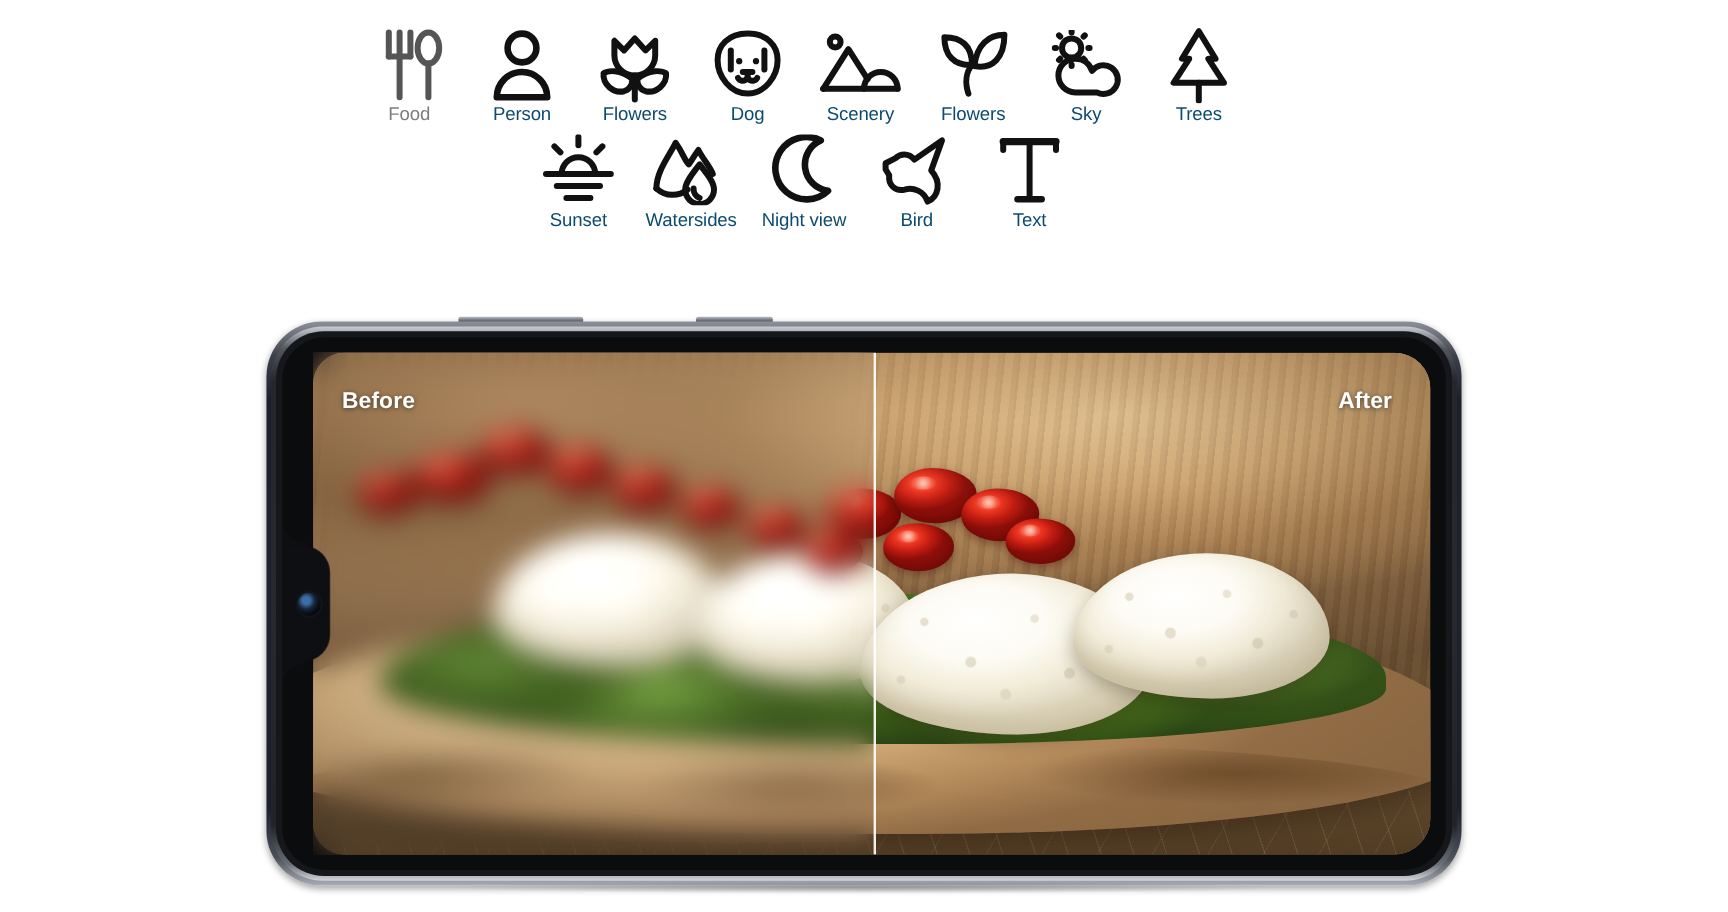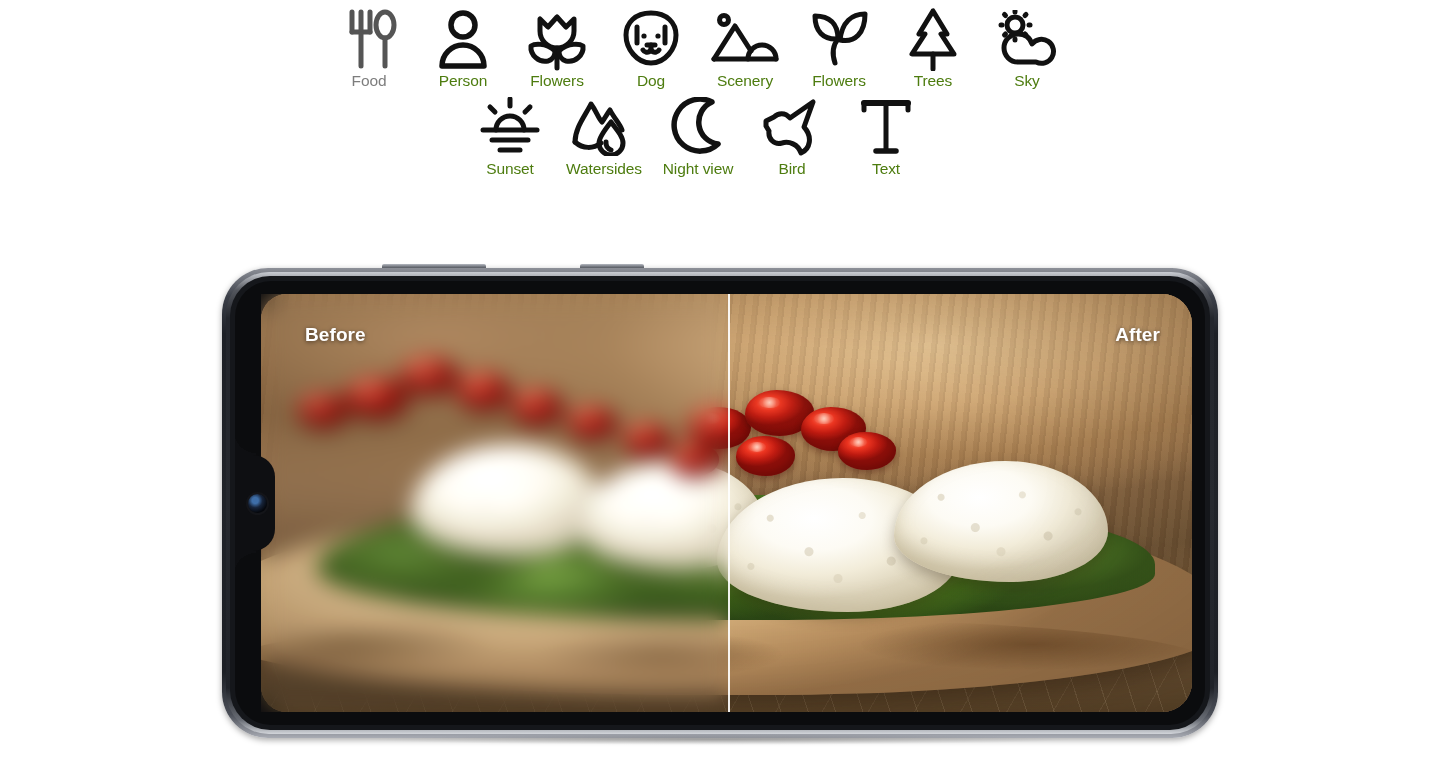--- a/index.html
+++ b/index.html
@@ -5,40 +5,40 @@
   * { box-sizing: border-box; margin: 0; padding: 0; }
   html, body {
     width: 1440px; height: 760px;
     background: #ffffff;
     font-family: "Liberation Sans", sans-serif;
     overflow: hidden;
   }
   .page { position: relative; width: 1440px; height: 760px; background:#fff; }
 
   
-  .scene-rows { position:absolute; top:1px; left:0; width:1340px;margin-left:28px; }
+  .scene-rows { position:absolute; top:16px; left:0; width:1340px; }
   .scene-row { display:flex; justify-content:center; align-items:flex-start; }
   .scene-row.row1 { padding-top: 4px; }
   .scene-row.row2 { padding-top: 4px; }
 
   .scene-item {
     display:flex; flex-direction:column; align-items:center;
     width: 94px;
   }
   .scene-row.row2 .scene-item { width: 94px; }
 
   .scene-icon {
     height: 68px; width: 80px;
     display:flex; align-items:center; justify-content:center;
   }
   .scene-icon svg { display:block; }
   .scene-label {
     font-size: 15.5px;
     line-height: 1;
-    color: #4d7c0f;
+    color: #0c4a6e;
     letter-spacing: -0.1px;
     white-space: nowrap;
     font-weight: 400;
   }
   .scene-item.muted .scene-label { color: #7d7d7d; }
   .scene-item.muted .scene-icon svg { stroke: #555555; }
 
   
   .phone-wrap {
     position:absolute;
@@ -267,21 +267,21 @@
 
   .tag {
     position:absolute; top: 30px;
     color:#ffffff;
     font-size: 19px;
     font-weight: 700;
     letter-spacing: 0.1px;
     text-shadow: 0 1px 4px rgba(0,0,0,0.55);
     z-index: 9;
   }
-  .tag-before { left: 44px; }
+  .tag-before { left: 24px; }
   .tag-after  { right: 32px; }
 
   .bottom-shadow {
     position:absolute;
     left: 250px; top: 734px; width: 940px; height: 14px;
     background: radial-gradient(ellipse 50% 50% at 50% 40%, rgba(0,0,0,0.22) 0%, transparent 75%);
   }
 </style>
 </head>
 <body>
@@ -361,48 +361,48 @@
 
       <div class="scene-item">
         <div class="scene-icon">
           <svg width="62" height="60" viewBox="0 0 62 60" fill="none" stroke="#111" stroke-width="5" stroke-linecap="round" stroke-linejoin="round">
             <path d="M30 30 C30 14 21 7 7 7 C7 22 15 31 30 30 Z"></path>
             <path d="M32 31 C34 13 44 5 57 5 C57 24 47 34 32 31 Z"></path>
             <path d="M30 30 c-5 6 -6 15 -3 24"></path>
           </svg>
         </div>
         <div class="scene-label">Flowers</div>
-      </div>
-
-      <div class="scene-item">
-        <div class="scene-icon">
-          <svg width="58" height="64" viewBox="0 0 58 64" fill="none" stroke="#111" stroke-width="5" stroke-linecap="round" stroke-linejoin="round">
-            <path d="M29 4 L15 27 h6 L8 47 h42 L37 27 h6 Z"></path>
-            <path d="M29 47 V62"></path>
-          </svg>
-        </div>
-        <div class="scene-label">Trees</div>
       </div>
 
       <div class="scene-item">
         <div class="scene-icon">
           <svg width="66" height="58" viewBox="0 0 66 58" fill="none" stroke="#111" stroke-width="5" stroke-linecap="round" stroke-linejoin="round">
             <circle cx="21" cy="15" r="8"></circle>
             <path d="M21 2 v-1"></path>
               <path d="M21 29 v1"></path>
             <path d="M8 15 h-1"></path>
               <path d="M35 15 h1"></path>
             <path d="M11.5 5.5 l-1 -1"></path>
               <path d="M31 24 l1 1"></path>
             <path d="M31 5.5 l1 -1"></path>
               <path d="M11.5 24 l-1 1"></path>
             <path d="M24 52 a14 14 0 0 1 0 -28 c7 0 12 4 14 10 a12 12 0 1 1 4 18 Z"></path>
           </svg>
         </div>
         <div class="scene-label">Sky</div>
+      </div>
+
+      <div class="scene-item">
+        <div class="scene-icon">
+          <svg width="58" height="64" viewBox="0 0 58 64" fill="none" stroke="#111" stroke-width="5" stroke-linecap="round" stroke-linejoin="round">
+            <path d="M29 4 L15 27 h6 L8 47 h42 L37 27 h6 Z"></path>
+            <path d="M29 47 V62"></path>
+          </svg>
+        </div>
+        <div class="scene-label">Trees</div>
       </div>
 
     </div>
 
     <div class="scene-row row2">
 
 
       <div class="scene-item">
         <div class="scene-icon">
           <svg width="64" height="60" viewBox="0 0 64 60" fill="none" stroke="#111" stroke-width="5" stroke-linecap="round" stroke-linejoin="round">

